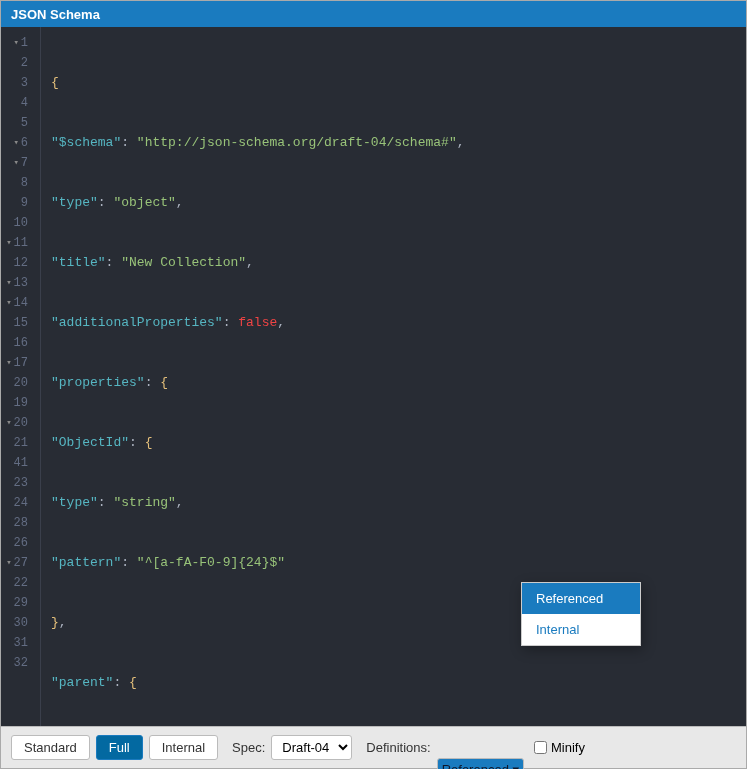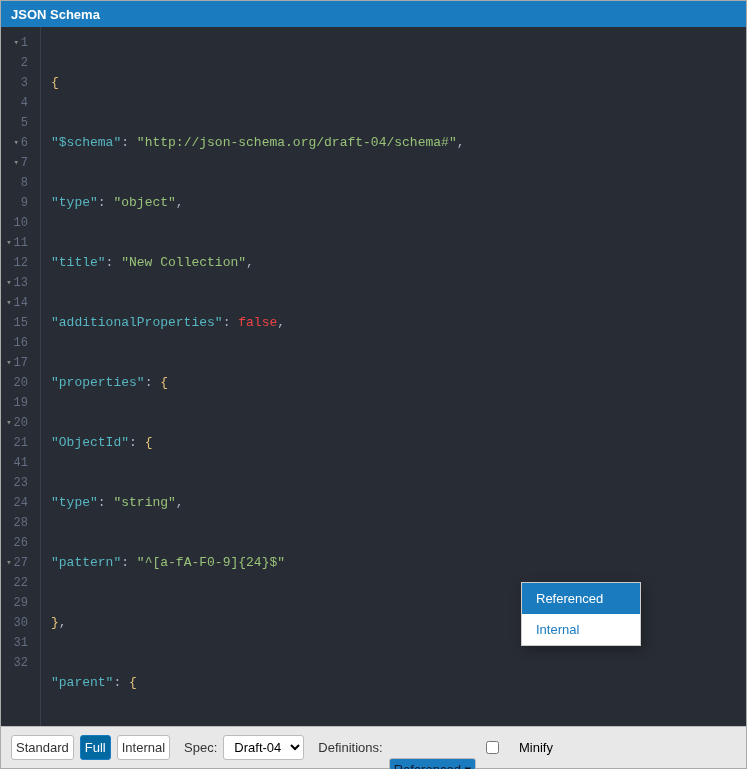--- a/index.html
+++ b/index.html
@@ -134,21 +134,21 @@
       padding: 6px 10px;
       display: flex;
       align-items: center;
       gap: 6px;
       height: 42px;
       font-family: Arial, sans-serif;
       font-size: 13px;
     }
 
     .tab-btn {
-      padding: 4px 4px;
+      padding: 4px 12px;
       border: 1px solid #bbb;
       background: white;
       border-radius: 3px;
       cursor: pointer;
       font-size: 13px;
       font-family: Arial, sans-serif;
       color: #333;
     }
 
     .tab-btn.active {
@@ -182,21 +182,21 @@
       color: #0f172a;
       font-size: 13px;
       cursor: pointer;
       font-family: Arial, sans-serif;
       margin-top: 44px;
     }
 
     .checkbox-wrap {
       display: flex;
       align-items: center;
-      gap: 20px;
+      gap: 4px;
       margin-left: 4px;
     }
 
     .checkbox-wrap input {
       cursor: pointer;
     }
   </style>
 </head>
 <body>
 

